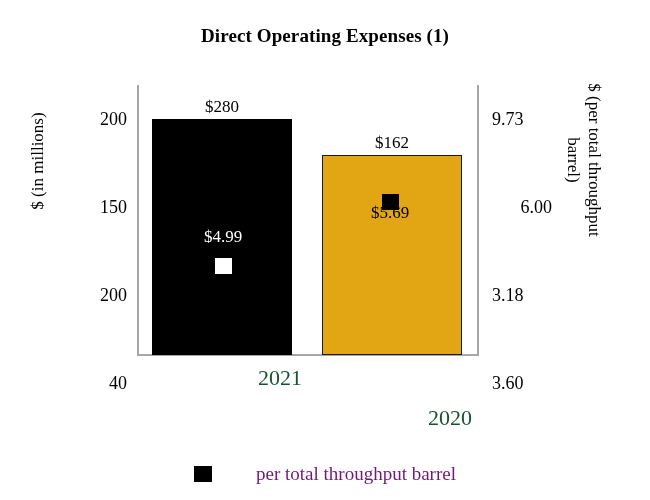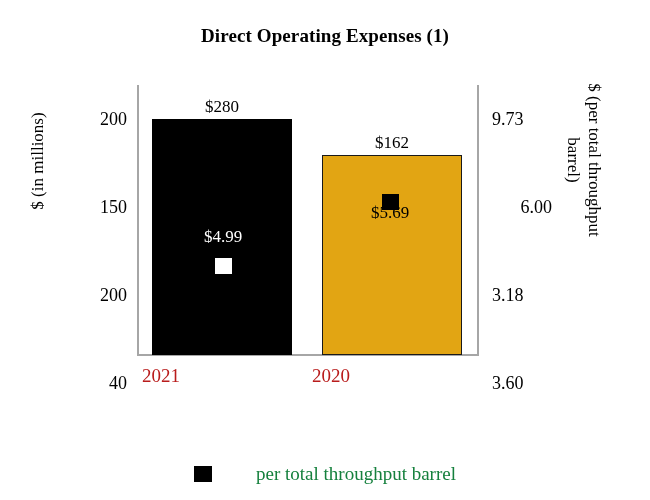--- a/index.html
+++ b/index.html
@@ -152,27 +152,27 @@
     font-size: 17px;
     line-height: 21px;
     transform: rotate(90deg);
     transform-origin: center center;
   }
 
   
   .cat-label {
     position: absolute;
     width: 160px;
-    text-align: left;
-    font-size: 19px;
+    text-align: right;
+    font-size: 22px;
     top: 354px;
-    color: #b91c1c;
+    color: #14532d;
   }
   .cat-label-2021 { left: 142px; }
-  .cat-label-2020 { left: 312px; }
+  .cat-label-2020 { left: 312px; margin-top: 40px; }
 
   .x-axis-title {
     position: absolute;
     left: 0;
     top: 392px;
     width: 650px;
     text-align: center;
     font-size: 19px;
     color: #000000;
   }
@@ -192,21 +192,21 @@
     align-items: center;
   }
   .legend-swatch {
     width: 18px;
     height: 16px;
     background: #000000;
     margin-right: 44px;
   }
   .legend-text {
     font-size: 19px;
-    color: #15803d;
+    color: #701a75;
     white-space: nowrap;
   }
 </style>
 </head>
 <body>
 
 <div id="chart-root">
 
   <div class="chart-title">Direct Operating Expenses (1)</div>
 

